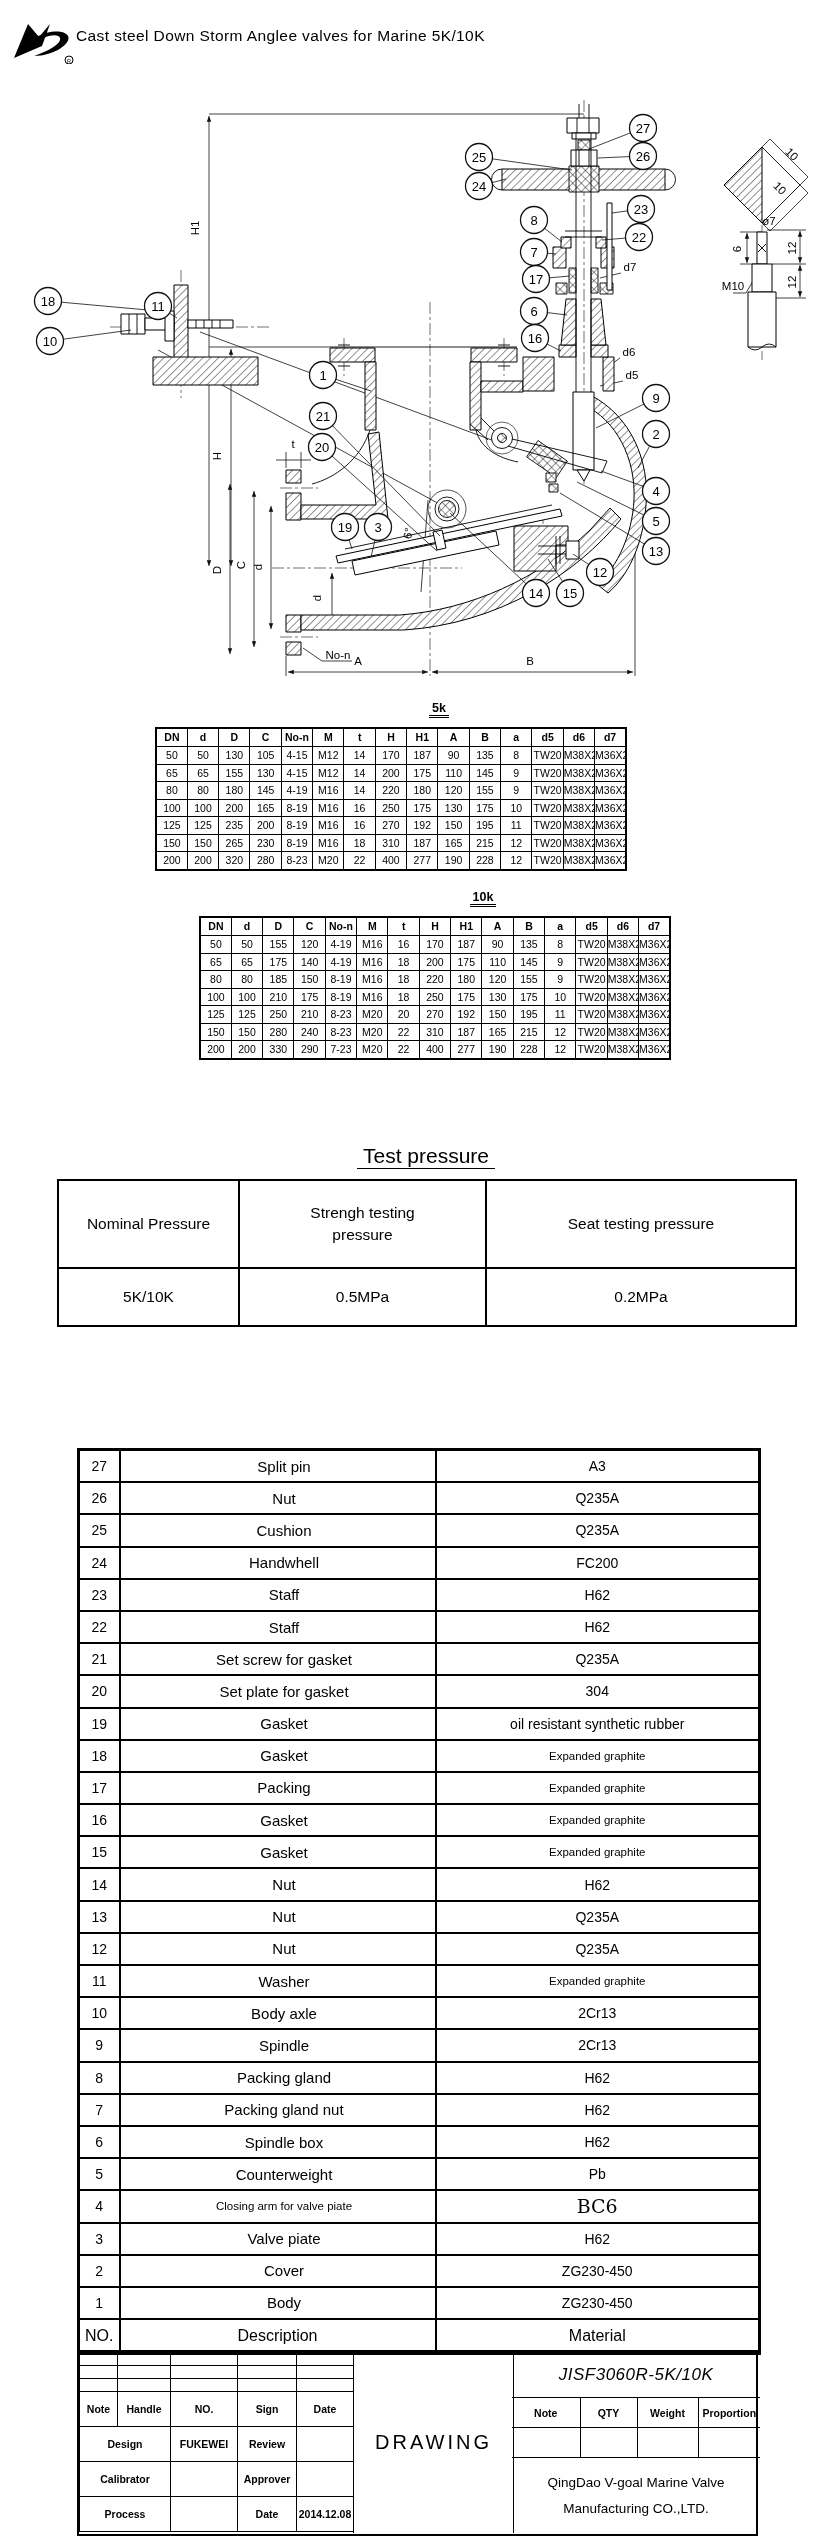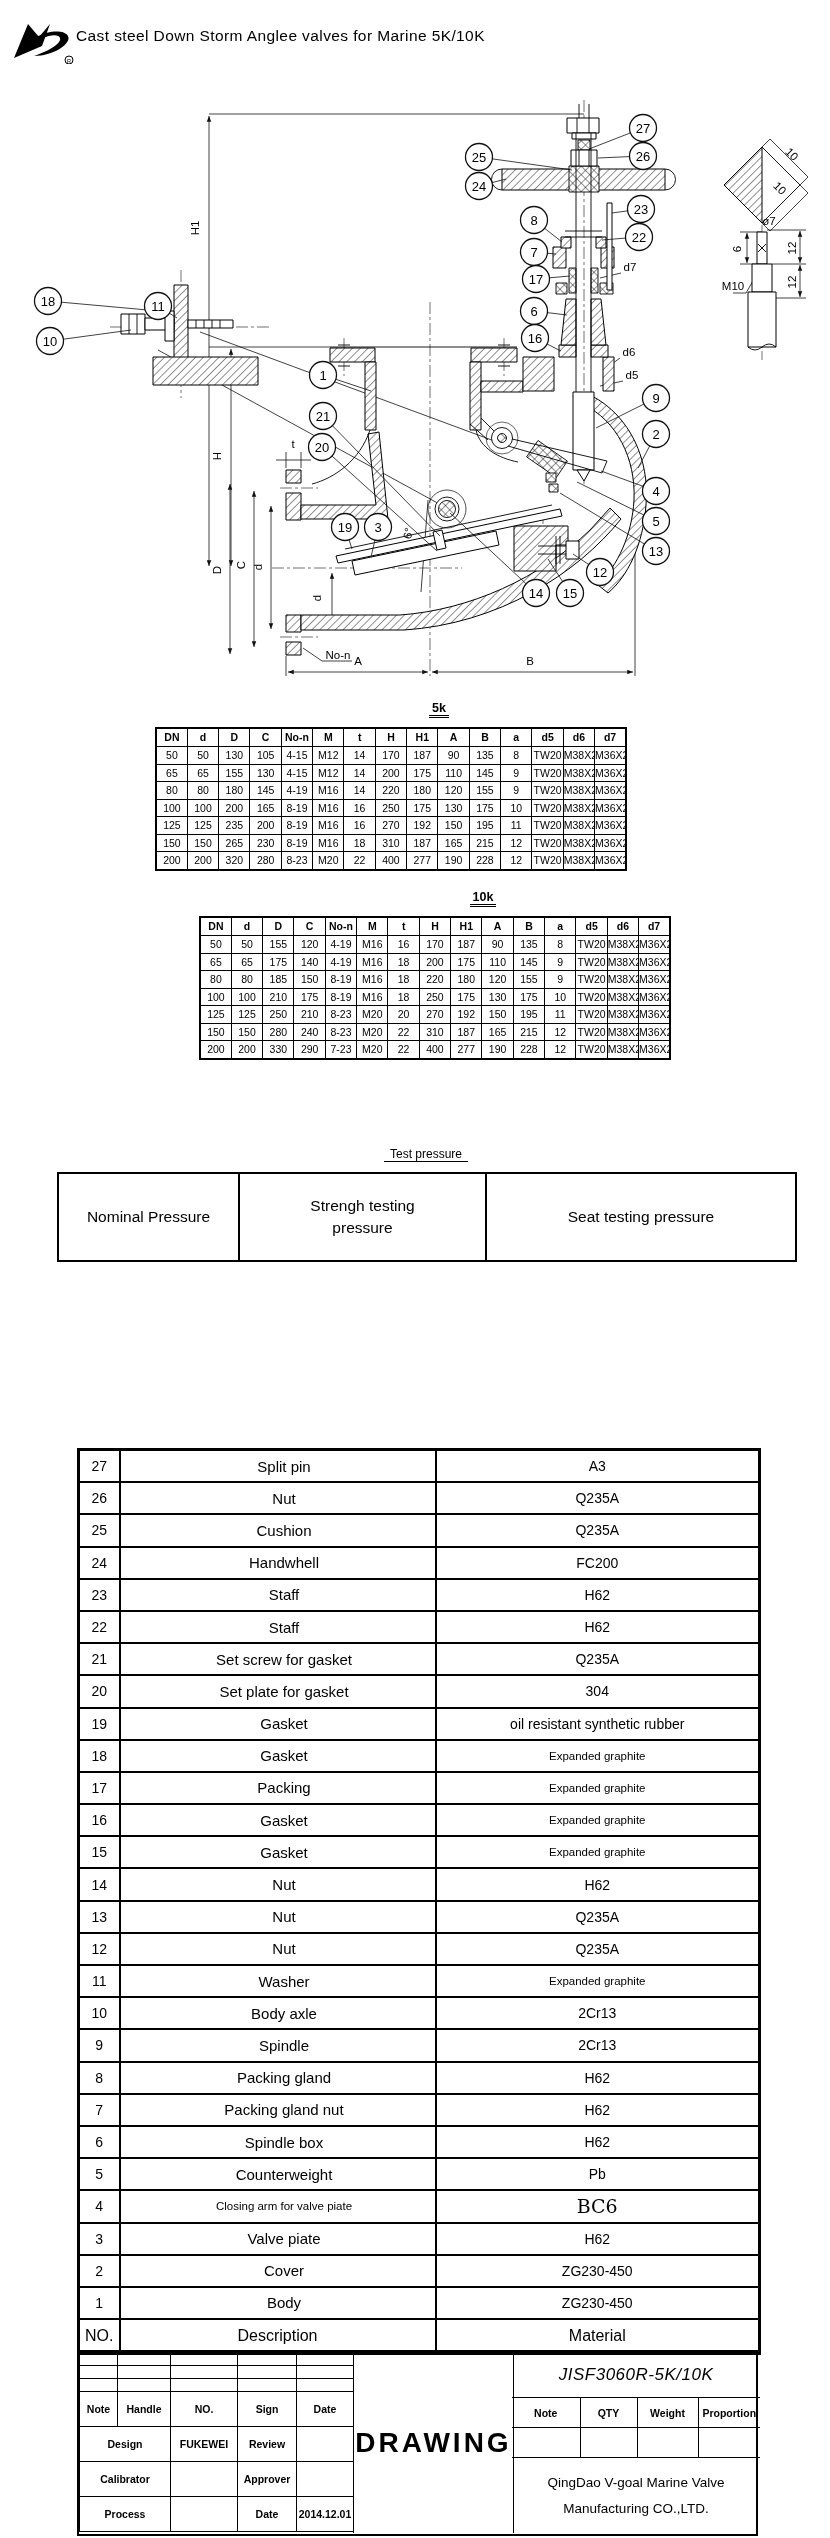--- a/index.html
+++ b/index.html
@@ -8,21 +8,21 @@
   
   #page-title{left:76px;top:27px;font-size:15.5px;letter-spacing:.4px;white-space:nowrap;}
   
   .dimwrap{position:absolute;width:568px;text-align:center;}
   .dimtitle{display:inline-block;font-size:12.5px;font-weight:bold;border-bottom:3px double #000;padding:0 3px;margin-bottom:9px;}
   table.dim{border-collapse:collapse;table-layout:fixed;width:472px;border:2px solid #000;}
   table.dim td{border:1.2px solid #000;font-size:10.5px;text-align:center;padding:0;height:16.5px;line-height:16.5px;overflow:hidden;white-space:nowrap;}
   table.dim tr.h td{font-weight:bold;height:17px;}
   
   #tp-wrap{left:57px;top:1144px;width:738px;text-align:center;}
-  #tp-title{display:inline-block;font-size:12px;border-bottom:1.5px solid #000;padding:0 6px;margin-bottom:10px;}
+  #tp-title{display:inline-block;font-size:21px;border-bottom:1.5px solid #000;padding:0 6px;margin-bottom:10px;}
   table.tp{border-collapse:collapse;table-layout:fixed;width:738px;border:2.5px solid #000;}
   table.tp td{border:2px solid #000;font-size:15.5px;text-align:center;white-space:pre-line;line-height:1.45;}
   table.tp tr.h td{height:84px;}
   table.tp tr.d td{height:54px;}
   
   #parts-wrap{left:77px;top:1448px;}
   table.parts{border-collapse:collapse;table-layout:fixed;width:681px;border:3px solid #000;}
   table.parts td{border:2px solid #000;text-align:center;padding:0;height:30.2px;overflow:hidden;white-space:nowrap;}
   table.parts td.no{font-size:14px;}
   table.parts td.de{font-size:15px;padding-left:13px;}
@@ -31,21 +31,21 @@
   table.parts td.serif{font-family:"DejaVu Serif",serif;font-size:19px;}
   table.parts tr.foot td{height:32px;font-size:16px;}
   
   #tblock{left:77px;top:2350px;width:681px;height:186px;border:2.5px solid #000;box-sizing:border-box;}
   #tb-left{position:absolute;left:0;top:0;}
   table.tbl{border-collapse:collapse;table-layout:fixed;width:274px;}
   table.tbl td{border:1.5px solid #000;font-size:10.5px;font-weight:bold;text-align:center;padding:0;overflow:hidden;white-space:nowrap;}
   table.tbl tr.e td{height:12px;}
   table.tbl tr.r td{height:34px;}
   #tb-center{position:absolute;left:274px;top:0;width:159px;height:181px;display:flex;align-items:center;justify-content:center;border-right:1.5px solid #000;border-left:1.5px solid #000;}
-  #drawing-word{font-size:28px;letter-spacing:3px;font-weight:700;}
+  #drawing-word{font-size:20px;letter-spacing:3px;font-weight:400;}
   #tb-right{position:absolute;left:433px;top:0;width:248px;height:181px;}
   #tb-partno{height:45px;border-bottom:1.5px solid #000;display:flex;align-items:center;justify-content:center;font-size:17px;letter-spacing:.5px;font-style:italic;}
   table.tbr{border-collapse:collapse;table-layout:fixed;width:248px;}
   table.tbr td{border:1.5px solid #000;border-top:none;font-size:10.5px;font-weight:bold;text-align:center;height:29px;padding:0;}
   table.tbr td.first{border-left:none;} table.tbr td.last{border-right:none;}
   #tb-company{position:absolute;left:0;top:107px;width:248px;height:74px;display:flex;flex-direction:column;align-items:center;justify-content:center;font-size:13.5px;line-height:1.9;}
   svg text{font-family:"Liberation Sans",sans-serif;}
 </style>
 </head>
 <body>
@@ -648,20 +648,25 @@
         <col style="width: 247px;">
         <col style="width: 310px;">
       </colgroup>
       <tbody id="tp-body">
         <tr class="h">
           <td>Nominal Pressure</td>
           <td>Strengh testing
 pressure</td>
           <td>Seat testing pressure</td>
         </tr>
+        <tr class="d">
+          <td>5K/10K</td>
+          <td>0.5MPa</td>
+          <td>0.2MPa</td>
+        </tr>
       </tbody>
     </table>
 </div>
 
 <div class="abs" id="parts-wrap">
   <table class="parts">
     <colgroup>
         <col style="width:41px">
         <col style="width:316px">
         <col style="width:324px">
@@ -859,21 +864,21 @@
           <tr class="r">
             <td colspan="2">Calibrator</td>
             <td></td>
             <td>Approver</td>
             <td></td>
           </tr>
           <tr class="r">
             <td colspan="2">Process</td>
             <td></td>
             <td>Date</td>
-            <td>2014.12.01</td>
+            <td>2014.12.08</td>
           </tr>
         </tbody>
     </table>
   </div>
   <div id="tb-center">
     <span id="drawing-word">DRAWING</span>
   </div>
   <div id="tb-right">
     <div id="tb-partno">JISF3060R-5K/10K</div>
     <table class="tbr">

